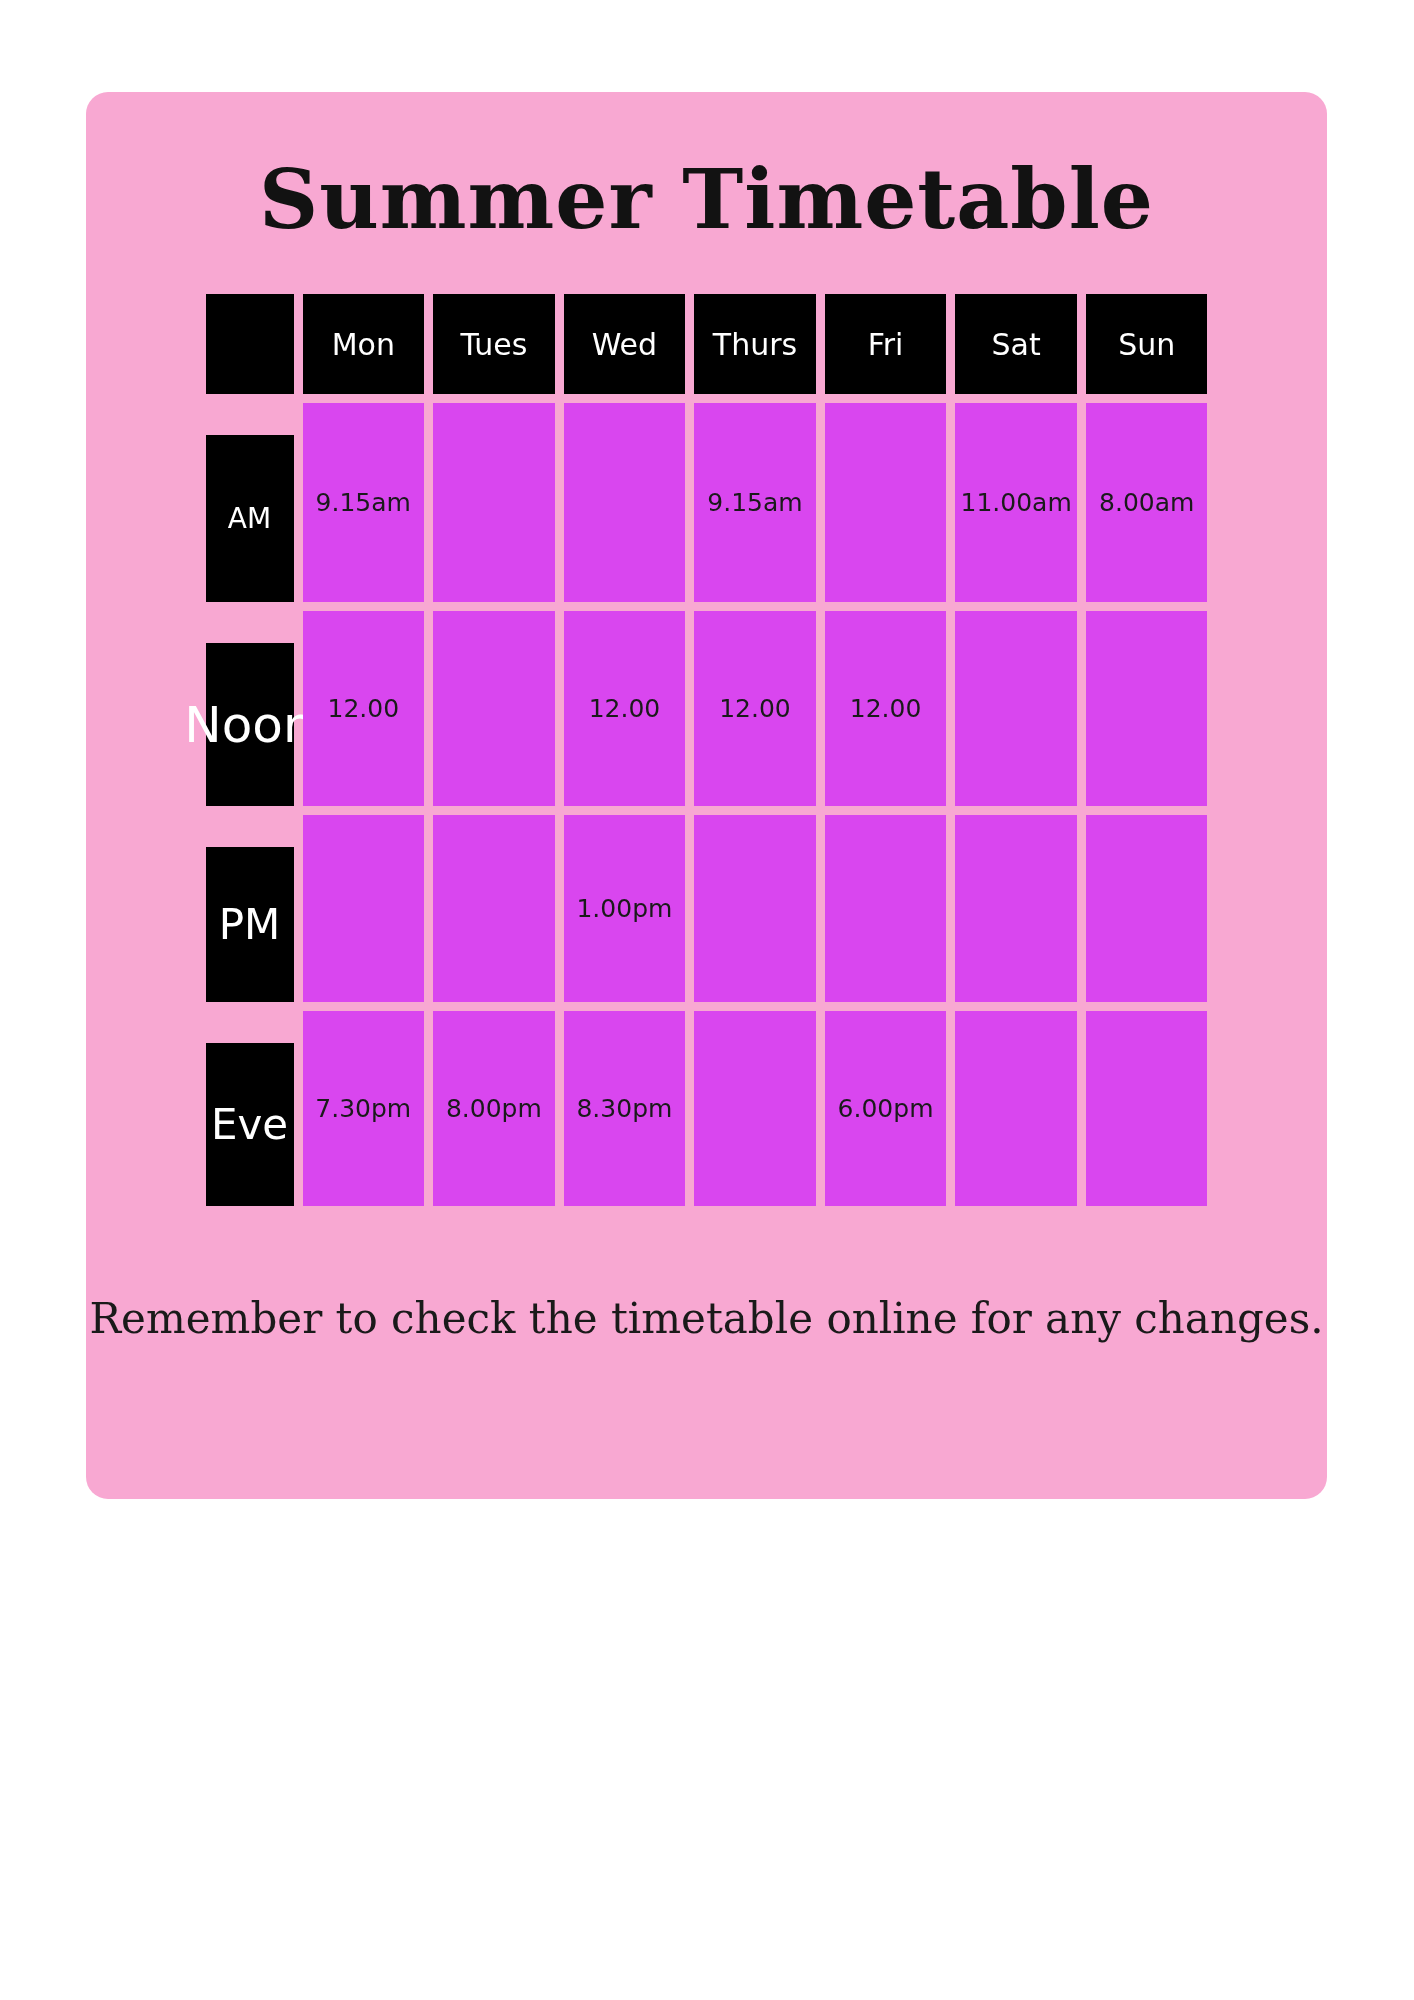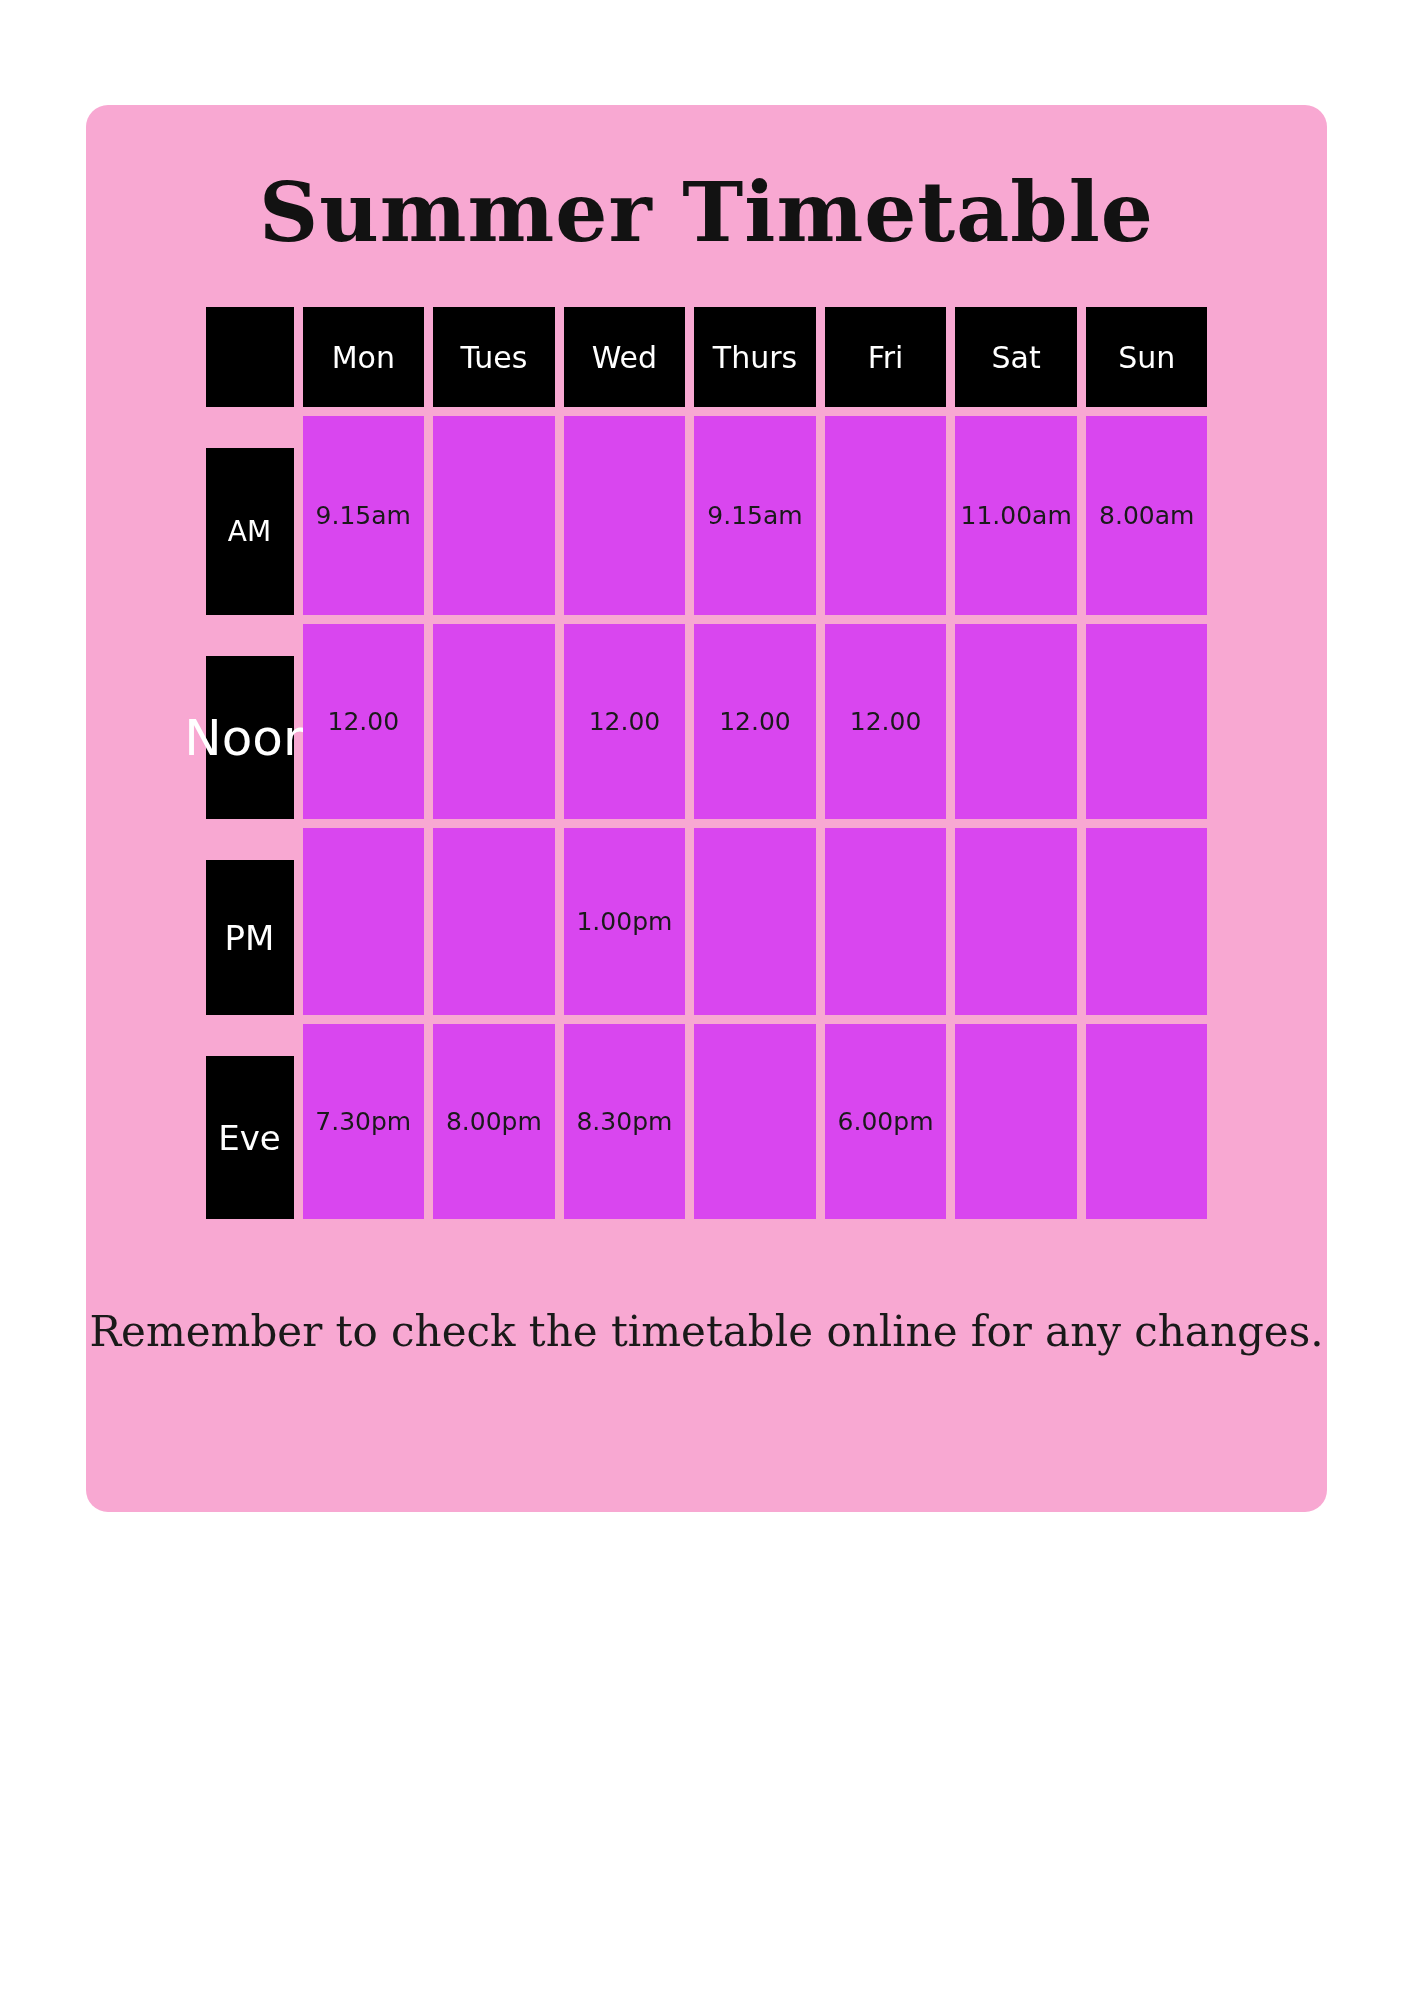--- a/index.html
+++ b/index.html
@@ -9,21 +9,21 @@
   body {
     width: 1414px;
     height: 2000px;
     background: #ffffff;
     font-family: "DejaVu Sans", sans-serif;
     position: relative;
   }
   .card {
     position: absolute;
     left: 86px;
-    top: 105px;
+    top: 92px;
     width: 1241px;
     height: 1407px;
     background: #F8A8D2;
     border-radius: 22px;
   }
   .title {
     margin: 0;
     padding-top: 58px;
     text-align: center;
     font-family: "DejaVu Serif", serif;
@@ -53,21 +53,21 @@
     font-size: 30px;
   }
   .row-label {
     background: #000000;
     color: #ffffff;
     white-space: nowrap;
     margin-top: 32px;
   }
   .row-label.size-s  { font-size: 28px; }
   .row-label.size-l  { font-size: 50px; }
-  .row-label.size-m  { font-size: 34px; text-align: center; }
+  .row-label.size-m  { font-size: 42px; text-align: center; }
   .data-cell {
     background: #d946ef;
     color: #1a1a1a;
     font-size: 25px;
   }
   .note {
     margin: 88px 0 0;
     text-align: center;
     font-family: "DejaVu Serif", serif;
     font-size: 42px;

